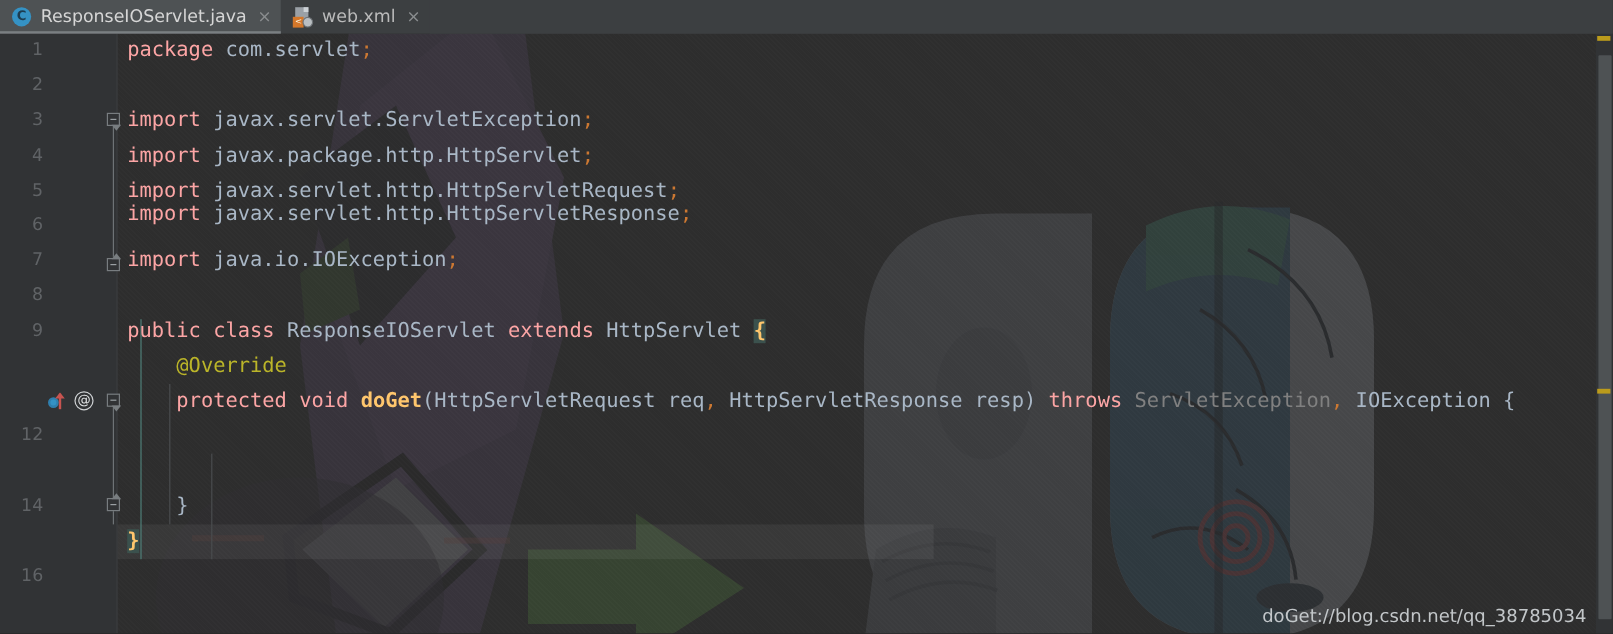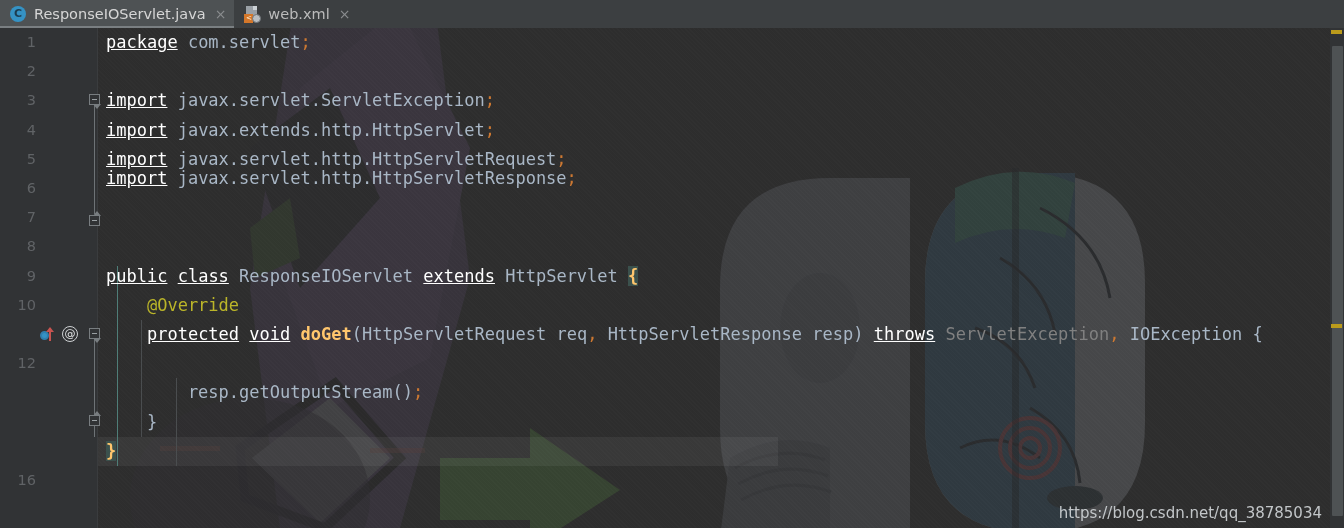--- a/index.html
+++ b/index.html
@@ -316,21 +316,21 @@
 
   
   .iguide {
     position: absolute;
     width: 1px;
     background: #4a4d4f;
     z-index: 9;
   }
 
   
-  .kw    { color: #ffffff; text-decoration: underline; }
+  .kw    { color: #fca5a5; }
   .id    { color: #a9b7c6; }
   .cls   { color: #a9b7c6; }
   .ann   { color: #bbb529; }
   .mth   { color: #ffc66d; font-weight: bold; }
   .punc  { color: #a9b7c6; }
   .semi  { color: #cc7832; }
   .dim   { color: #808080; }
   .brace-hl {
     color: #ffc66d;
     background: #3b514d;
@@ -496,25 +496,25 @@
         </div>
       <div class="gutter-line" style="top:175.2px">
           <span class="lnum">7</span>
         </div>
       <div class="gutter-line" style="top:204.4px">
           <span class="lnum">8</span>
         </div>
       <div class="gutter-line" style="top:233.6px">
           <span class="lnum">9</span>
         </div>
-      <div class="gutter-line" style="top:262.8px">
-          <span class="lnum">10</span>
-        </div>
       <div class="gutter-line" style="top:321.2px">
           <span class="lnum">12</span>
+        </div>
+      <div class="gutter-line" style="top:379.6px">
+          <span class="lnum">14</span>
         </div>
       <div class="gutter-line" style="top:438px"> 
           <span class="lnum">16</span>
         </div>
 
       <div class="gicons" style="top:292px">
         <span class="icn-override">
           <span class="dot"></span>
           <span class="arrow"></span>
         </span>
@@ -542,36 +542,36 @@
       <span class="box"></span>
       <span class="tail"></span>
     </div>
 
     <div style="position:absolute;left:117px;top:238px;width:1px;height:200px;background:#4f7e78;z-index:9"></div>
 
     <div class="code">
       <div class="cline" style="top:0px"><span class="kw">package</span><span class="id"> com.servlet</span><span class="semi">;</span></div>
       <div class="cline" style="top:29.2px"></div>
       <div class="cline" style="top:58.4px"><span class="kw">import</span><span class="id"> javax.servlet.ServletException</span><span class="semi">;</span></div>
-      <div class="cline" style="top:87.6px"><span class="kw">import</span><span class="id"> javax.extends.http.HttpServlet</span><span class="semi">;</span></div>
+      <div class="cline" style="top:87.6px"><span class="kw">import</span><span class="id"> javax.package.http.HttpServlet</span><span class="semi">;</span></div>
       <div class="cline" style="top:116.8px"><span class="kw">import</span><span class="id"> javax.servlet.http.HttpServletRequest</span><span class="semi">;</span></div>
       <div class="cline" style="top:136px"><span class="kw">import</span><span class="id"> javax.servlet.http.HttpServletResponse</span><span class="semi">;</span></div>
+      <div class="cline" style="top:175.2px"><span class="kw">import</span><span class="id"> java.io.IOException</span><span class="semi">;</span></div>
       <div class="cline" style="top:204.4px"></div>
       <div class="cline" style="top:262.8px"><span class="ann">    @Override</span></div>
       <div class="cline" style="top:233.6px"><span class="kw">public</span><span class="id"> </span><span class="kw">class</span><span class="cls"> ResponseIOServlet </span><span class="kw">extends</span><span class="cls"> HttpServlet </span><span class="brace-hl">{</span></div>
       <div class="cline" style="top:292px"><span class="id">    </span><span class="kw">protected</span><span class="id"> </span><span class="kw">void</span><span class="id"> </span><span class="mth">doGet</span><span class="punc">(</span><span class="id">HttpServletRequest req</span><span class="semi">,</span><span class="id"> HttpServletResponse resp</span><span class="punc">)</span><span class="id"> </span><span class="kw">throws</span><span class="dim"> ServletException</span><span class="semi">,</span><span class="id"> IOException</span><span class="brace"> {</span></div>
-      <div class="cline" style="top:350.4px"><span class="id">        resp.getOutputStream()</span><span class="semi">;</span></div>
       <div class="cline" style="top:379.6px"><span class="brace">    }</span></div>
       <div class="cline" style="top:408.8px"><span class="brace-hl">}</span></div>
       <div class="cline" style="top:438px"></div>
     </div>
 
   </div>
 
   <div class="markerbar">
     <div class="scrollthumb" style="top:18px; height:470px;"></div>
     <div class="warnmark" style="top:2px"></div>
     <div class="warnmark" style="top:296px"></div>
   </div>
 
-  <div class="watermark">https://blog.csdn.net/qq_38785034</div>
+  <div class="watermark">doGet://blog.csdn.net/qq_38785034</div>
 
 </div>
 
 </body></html>

